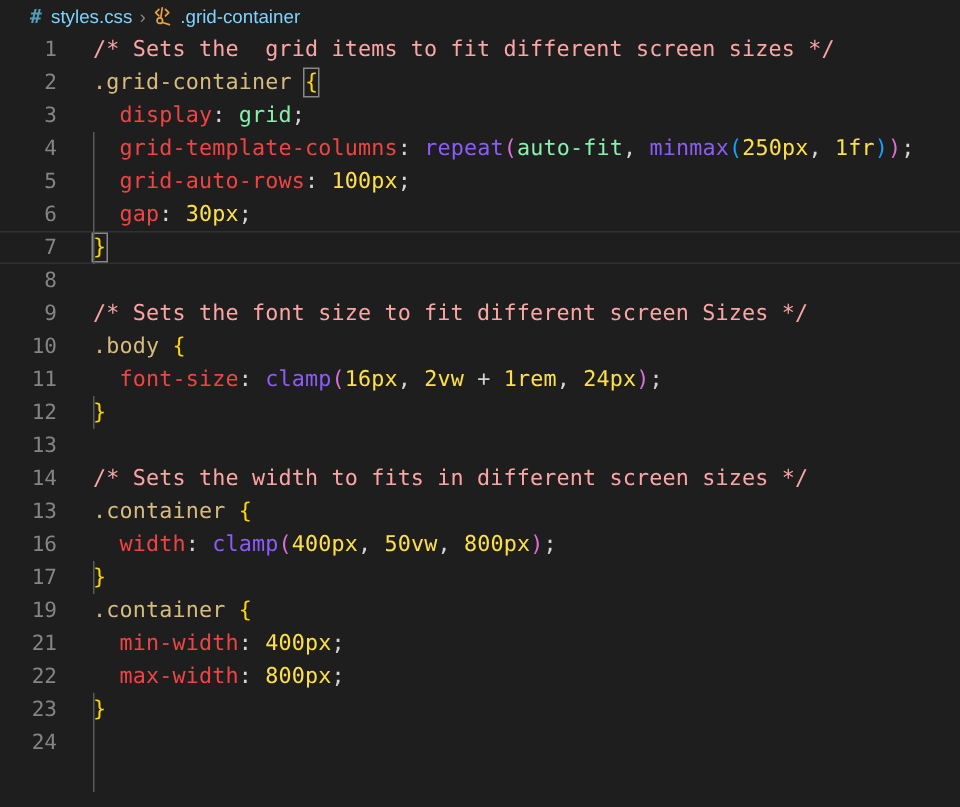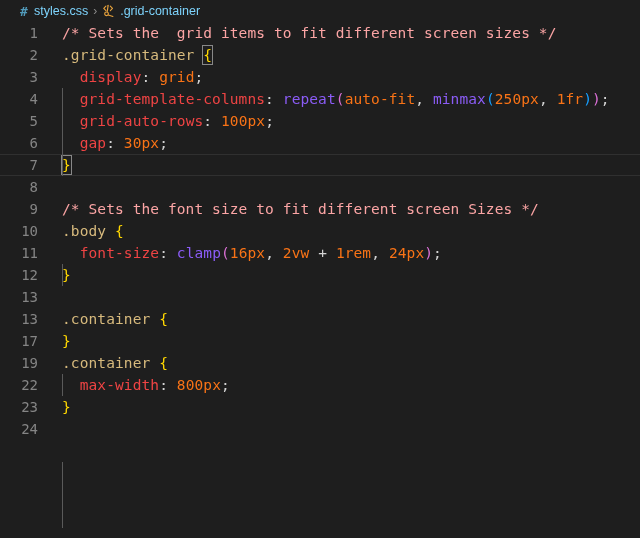--- a/index.html
+++ b/index.html
@@ -103,22 +103,22 @@
     width: 1px;
     background: #5a5a5a;
     z-index: 1;
   }
 
   
   .t-comment  { color: #fca5a5; }
   .t-selector { color: #d7ba7d; }
   .t-prop     { color: #ef4444; }
   .t-punc     { color: #d4d4d4; }
-  .t-keyword  { color: #f97316; }
-  .t-num      { color: #f97316; }
+  .t-keyword  { color: #86efac; }
+  .t-num      { color: #fde047; }
   .t-plain    { color: #8b5cf6; }
   .br-yellow  { color: #ffd700; }
   .br-magenta { color: #da70d6; }
   .br-blue    { color: #179fff; }
 
   
   .brmatch {
     outline: 1px solid #888888;
     outline-offset: 0px;
     padding: 1px 0;
@@ -212,39 +212,51 @@
   <div class="code-line">
     <span class="ln">12</span>
     <span class="code"><span class="br-yellow">}</span></span>
   </div>
 
   <div class="code-line">
     <span class="ln">13</span>
     <span class="code"></span>
   </div>
 
+  <div class="code-line">
+    <span class="ln">14</span>
+    <span class="code"><span class="t-comment">/* Sets the width to fits in different screen sizes */</span></span>
+  </div>
 
   <div class="code-line">
     <span class="ln">13</span>
     <span class="code"><span class="t-selector">.container</span> <span class="br-yellow">{</span></span>
   </div>
 
+  <div class="code-line">
+    <span class="ln">16</span>
+    <span class="code">  <span class="t-prop">width</span><span class="t-punc">:</span> <span class="t-plain">clamp</span><span class="br-magenta">(</span><span class="t-num">400px</span><span class="t-punc">,</span> <span class="t-num">50vw</span><span class="t-punc">,</span> <span class="t-num">800px</span><span class="br-magenta">)</span><span class="t-punc">;</span></span>
+  </div>
 
   <div class="code-line">
     <span class="ln">17</span>
     <span class="code"><span class="br-yellow">}</span></span>
   </div>
 
 
   <div class="code-line">
     <span class="ln">19</span>
     <span class="code"><span class="t-selector">.container</span> <span class="br-yellow">{</span></span>
   </div>
 
 
+  <div class="code-line">
+    <span class="ln">21</span>
+    <span class="code">  <span class="t-prop">min-width</span><span class="t-punc">:</span> <span class="t-num">400px</span><span class="t-punc">;</span></span>
+  </div>
 
   <div class="code-line">
     <span class="ln">22</span>
     <span class="code">  <span class="t-prop">max-width</span><span class="t-punc">:</span> <span class="t-num">800px</span><span class="t-punc">;</span></span>
   </div>
 
   <div class="code-line">
     <span class="ln">23</span>
     <span class="code"><span class="br-yellow">}</span></span>
   </div>

